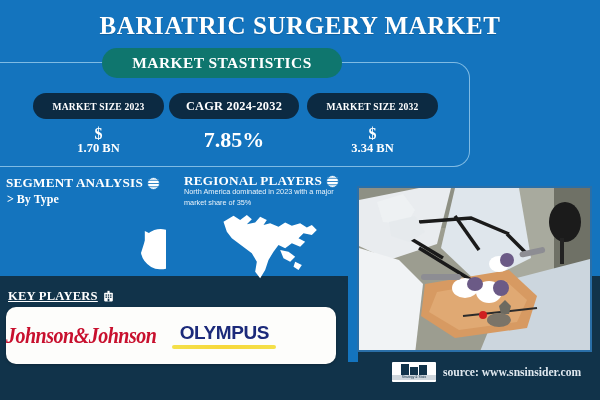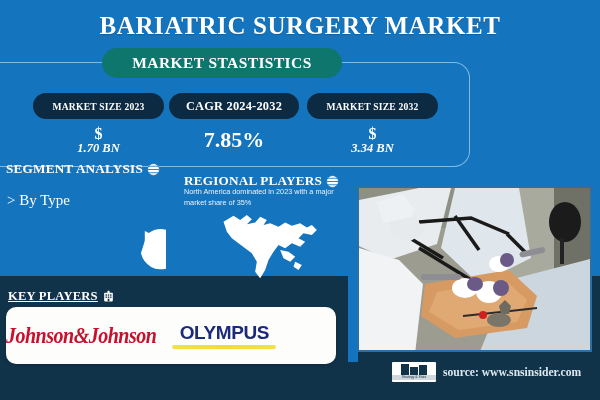--- a/index.html
+++ b/index.html
@@ -53,37 +53,37 @@
   .pill-b{left:169px;width:130px;font-size:12.4px;}
   .pill-c{left:307px;width:131px;font-size:9.6px;}
 
   .stat-val{
     position:absolute;text-align:center;color:#ffffff;font-weight:bold;
     line-height:1.08;
   }
   .stat-a{left:33px;top:125px;width:131px;font-size:14px;}
   .stat-c{left:307px;top:125px;width:131px;font-size:14px;}
   .stat-a .cur,.stat-c .cur{display:block;font-size:16px;}
-  .stat-a .num,.stat-c .num{display:block;font-size:12.5px;font-style:italic;}
+  .stat-a .num,.stat-c .num{display:block;font-size:12.5px;}
   .stat-b{left:169px;top:128px;width:130px;font-size:22px;}
 
   
   .sec-head{
     position:absolute;color:#ffffff;font-weight:bold;font-size:13.2px;
     letter-spacing:.2px;display:flex;align-items:center;gap:4px;
   }
-  .seg-head{left:6px;top:161px;}
+  .seg-head{left:6px;top:175px;}
   .reg-head{left:184px;top:173px;}
   .kp-head{left:8px;top:289px;color:#ffffff;font-size:12.6px;text-decoration:underline;}
 
   .badge-icon{display:inline-block;width:13px;height:13px;vertical-align:middle;}
 
   .by-type{
     position:absolute;left:7px;top:192px;color:#ffffff;
-    font-size:15px;font-weight:normal;
+    font-size:12px;font-weight:bold;
   }
   .seg-body{
     position:absolute;left:7px;top:207px;width:150px;color:#eaf3fb;
     font-size:7.4px;line-height:1.5;font-family:"Liberation Sans", sans-serif;
   }
   .pie{position:absolute;left:116px;top:228px;width:50px;height:48px;}
 
   .reg-body{
     position:absolute;left:184px;top:187px;width:168px;color:#eaf3fb;
     font-size:7.3px;line-height:1.5;font-family:"Liberation Sans", sans-serif;

